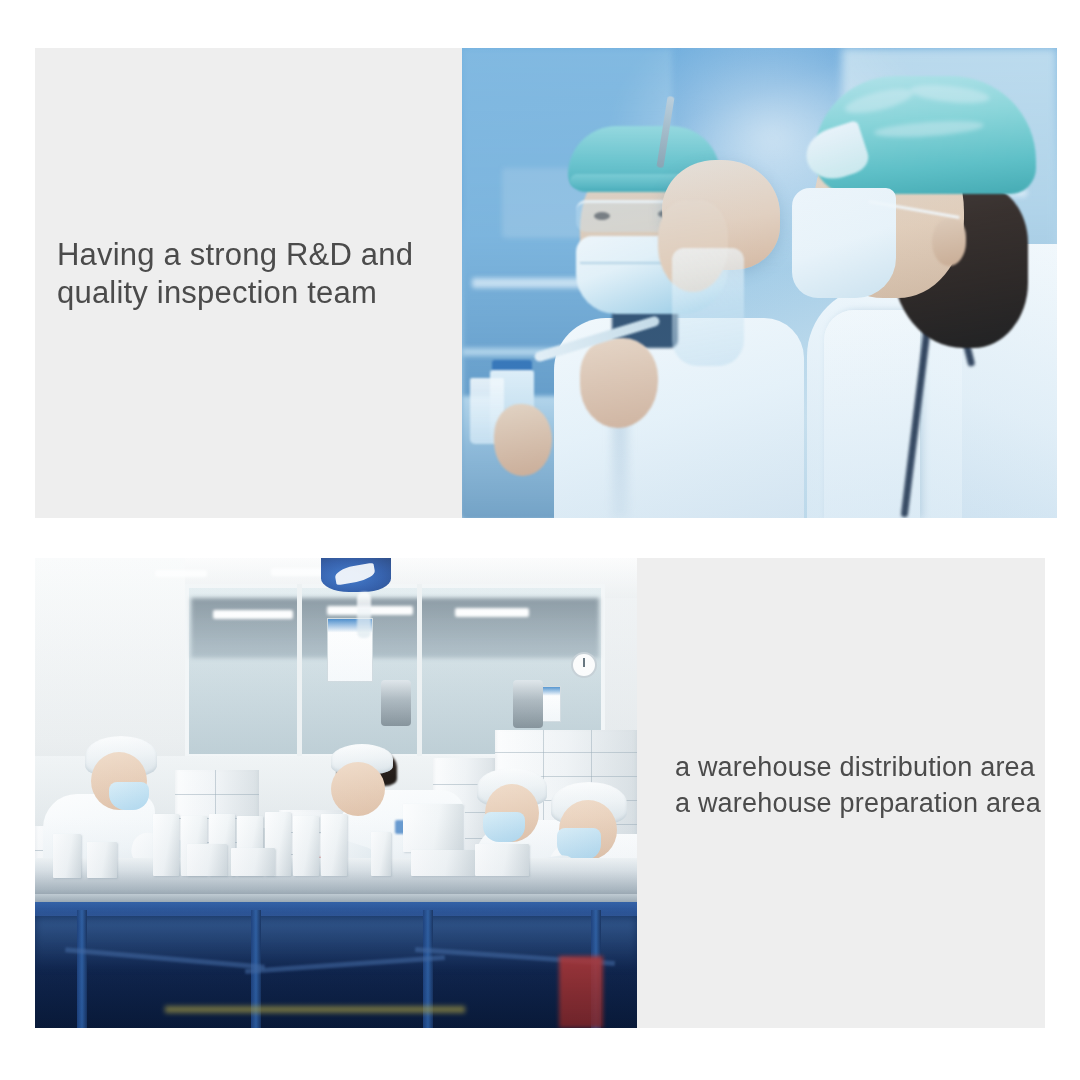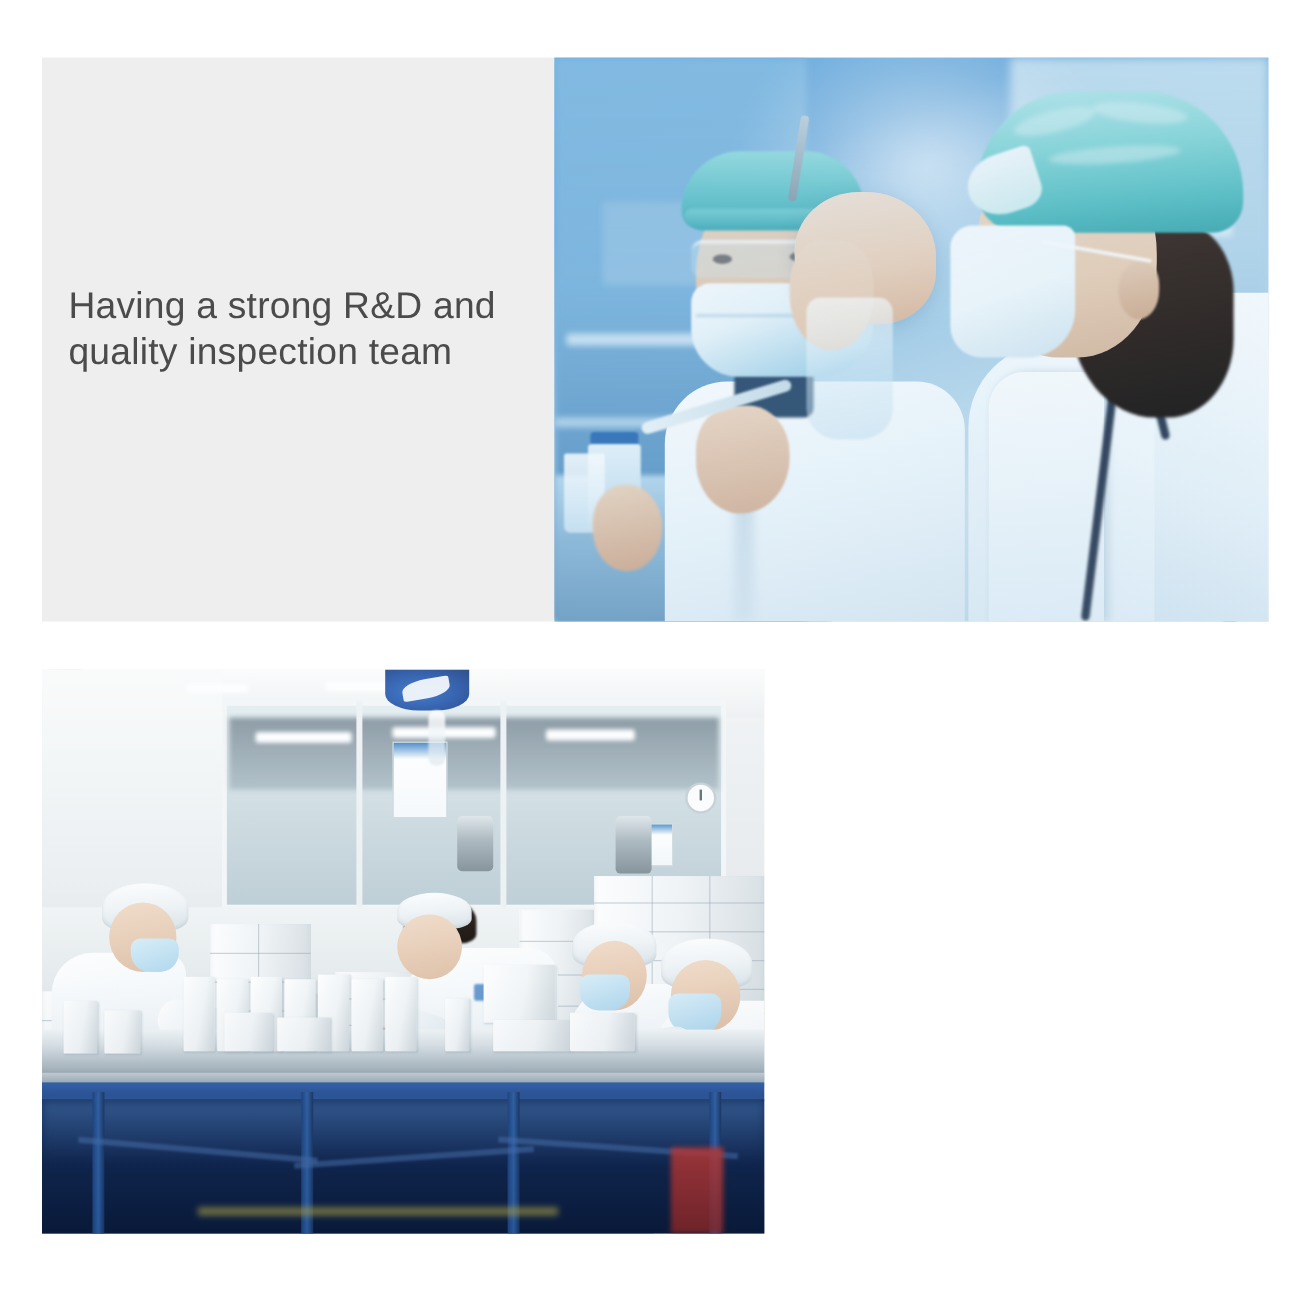--- a/index.html
+++ b/index.html
@@ -648,20 +648,24 @@
       <div class="vial"></div>
       <div class="lab-beaker"></div>
       <div class="hand-small"></div>
 
       <div class="blue-tint"></div>
     </div>
   </div>
 
   <div class="section-two">
 
+    <div class="panel-gray-bottom">
+      <div class="caption-bottom">a warehouse distribution area
+a warehouse preparation area</div>
+    </div>
 
     <div class="photo-warehouse">
       <div class="wh-ceiling"></div>
       <div class="wh-wall-left"></div>
       <div class="wh-window"></div>
       <div class="wh-window-inner"></div>
       <div class="wh-window-frame-v v1"></div>
       <div class="wh-window-frame-v v2"></div>
       <div class="wh-light l1"></div>
       <div class="wh-light l2"></div>

